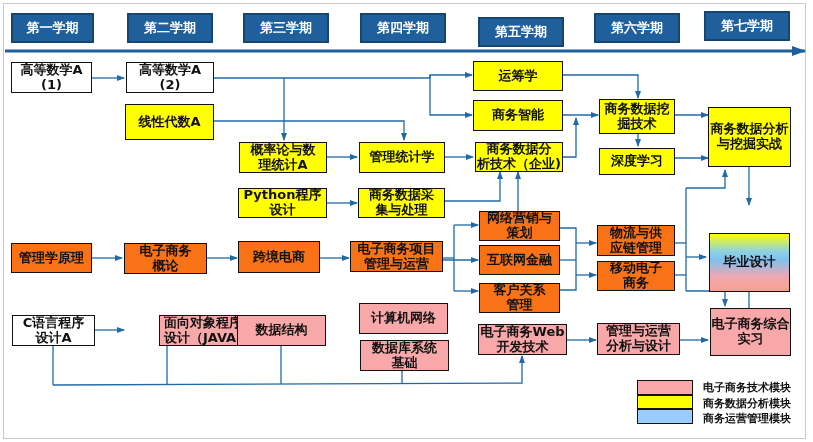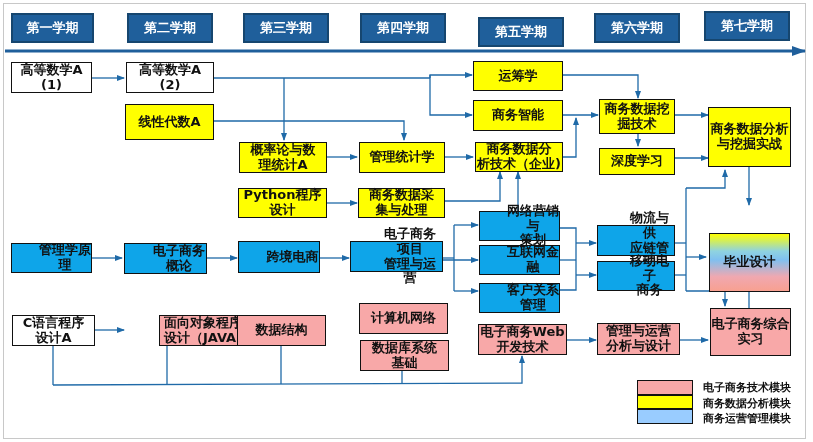--- a/index.html
+++ b/index.html
@@ -9,21 +9,21 @@
            border:1px solid #c8c8c8; box-sizing:border-box; }
   .sem { position:absolute; background:#1f5f9b; border:2px solid #16466f;
          color:#ffffff; font-weight:bold; font-size:13px;
          display:flex; align-items:center; justify-content:center;
          box-sizing:border-box; height:30px; }
   .box { position:absolute; border:1.5px solid #111111; box-sizing:border-box;
          display:flex; align-items:center; justify-content:center; text-align:center;
          font-size:13px; font-weight:bold; line-height:1.12; color:#111; }
   .white { background:#ffffff; }
   .yellow { background:#ffff00; }
-  .blue { background:#0ea5e9;padding-left:27px; }
+  .blue { background:#f97316; }
   .pink { background:#f8a8a8; }
   .grad { background:linear-gradient(to bottom,#ffff00 0%,#8fd3e0 30%,#7fc0f0 45%,#f0a8b0 75%,#f8a090 100%); }
   #wires { position:absolute; left:0; top:0; }
   .legend-swatch { position:absolute; border:1px solid #111; box-sizing:border-box; }
   .legend-label { position:absolute; font-size:11px; font-weight:bold; color:#111; white-space:nowrap; }
 </style>
 </head>
 <body>
 
 <div id="frame"></div>

